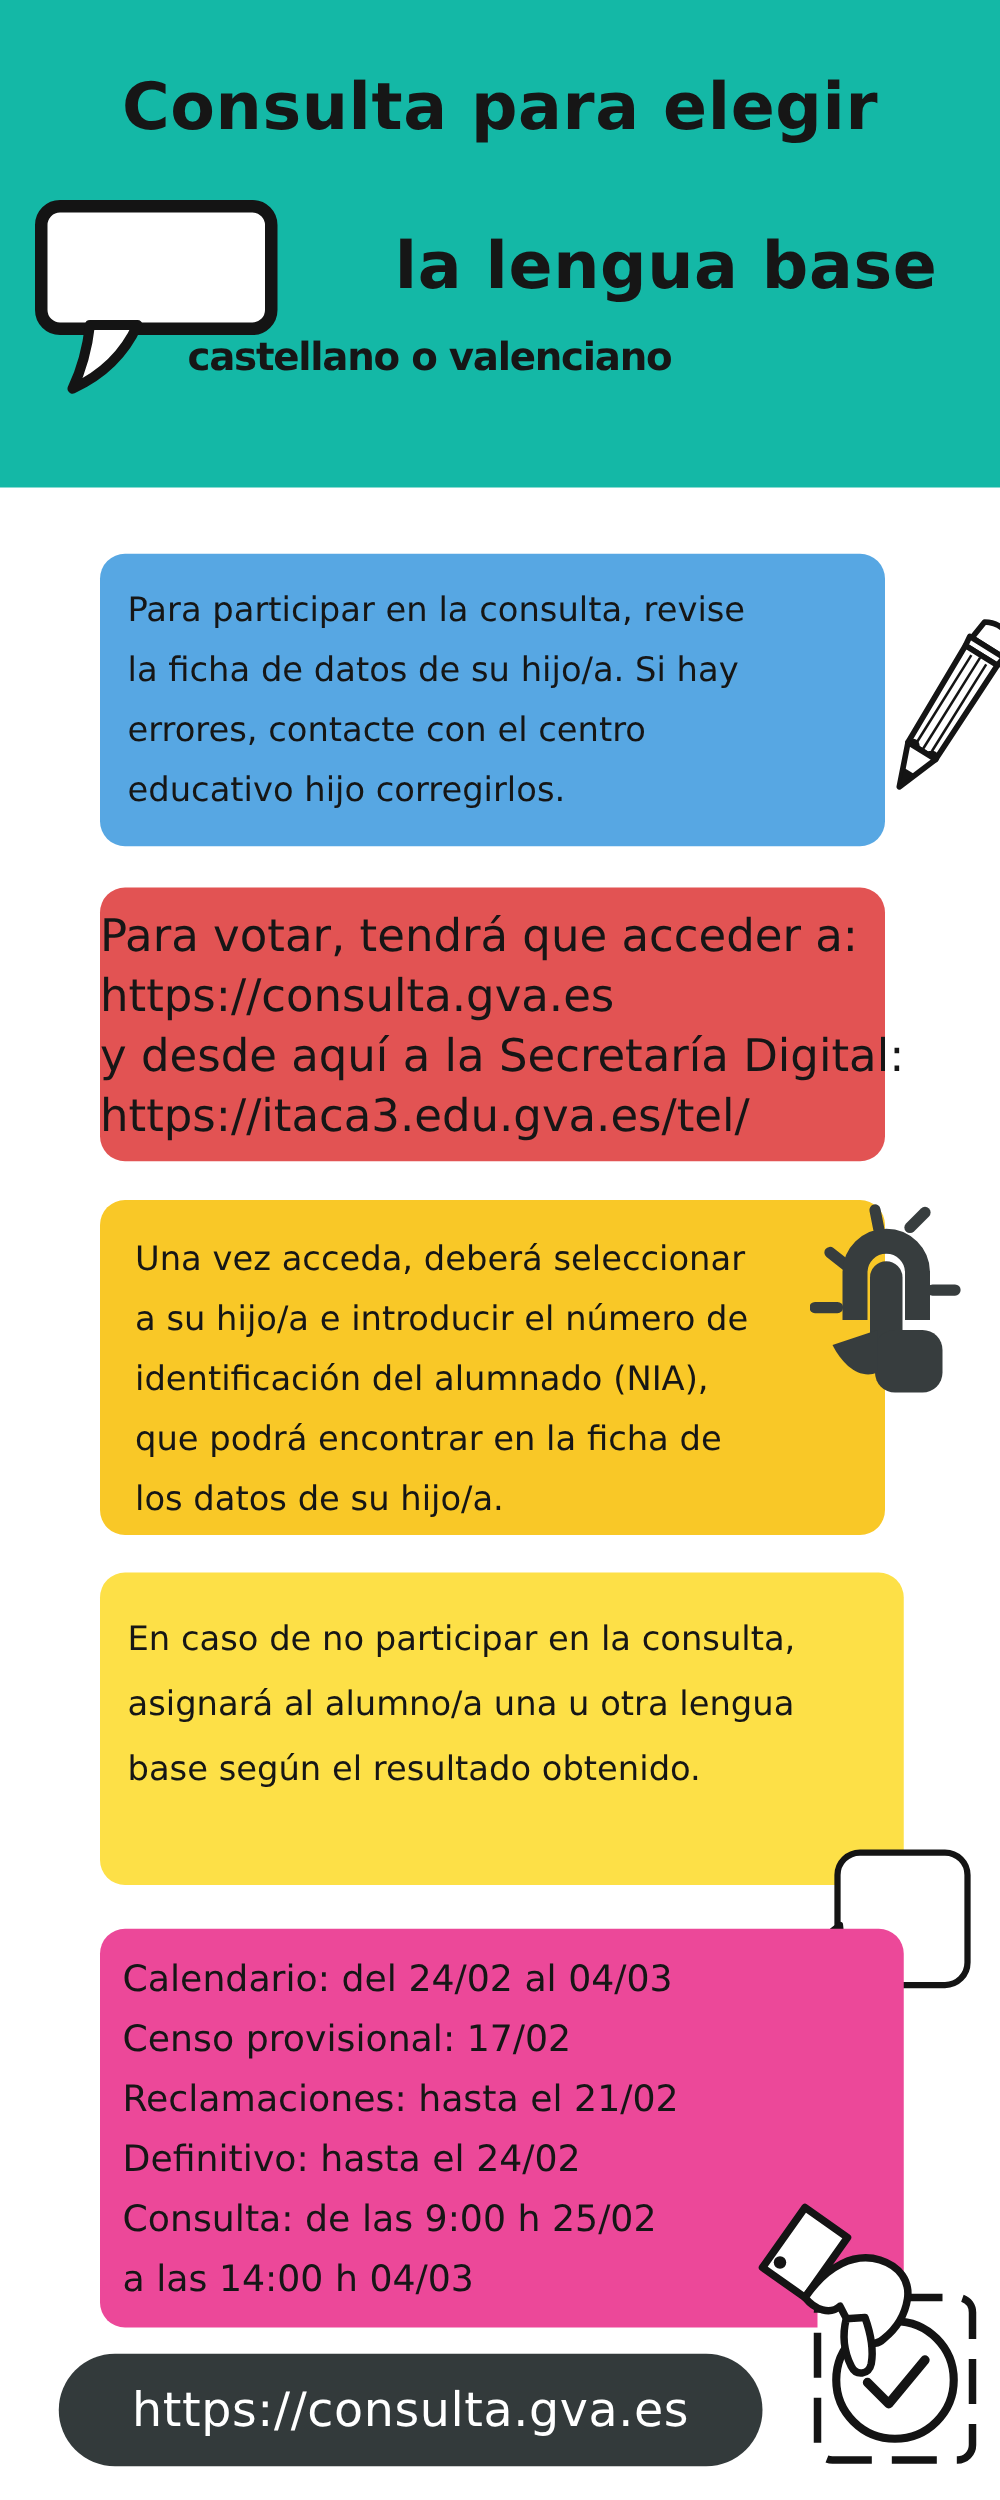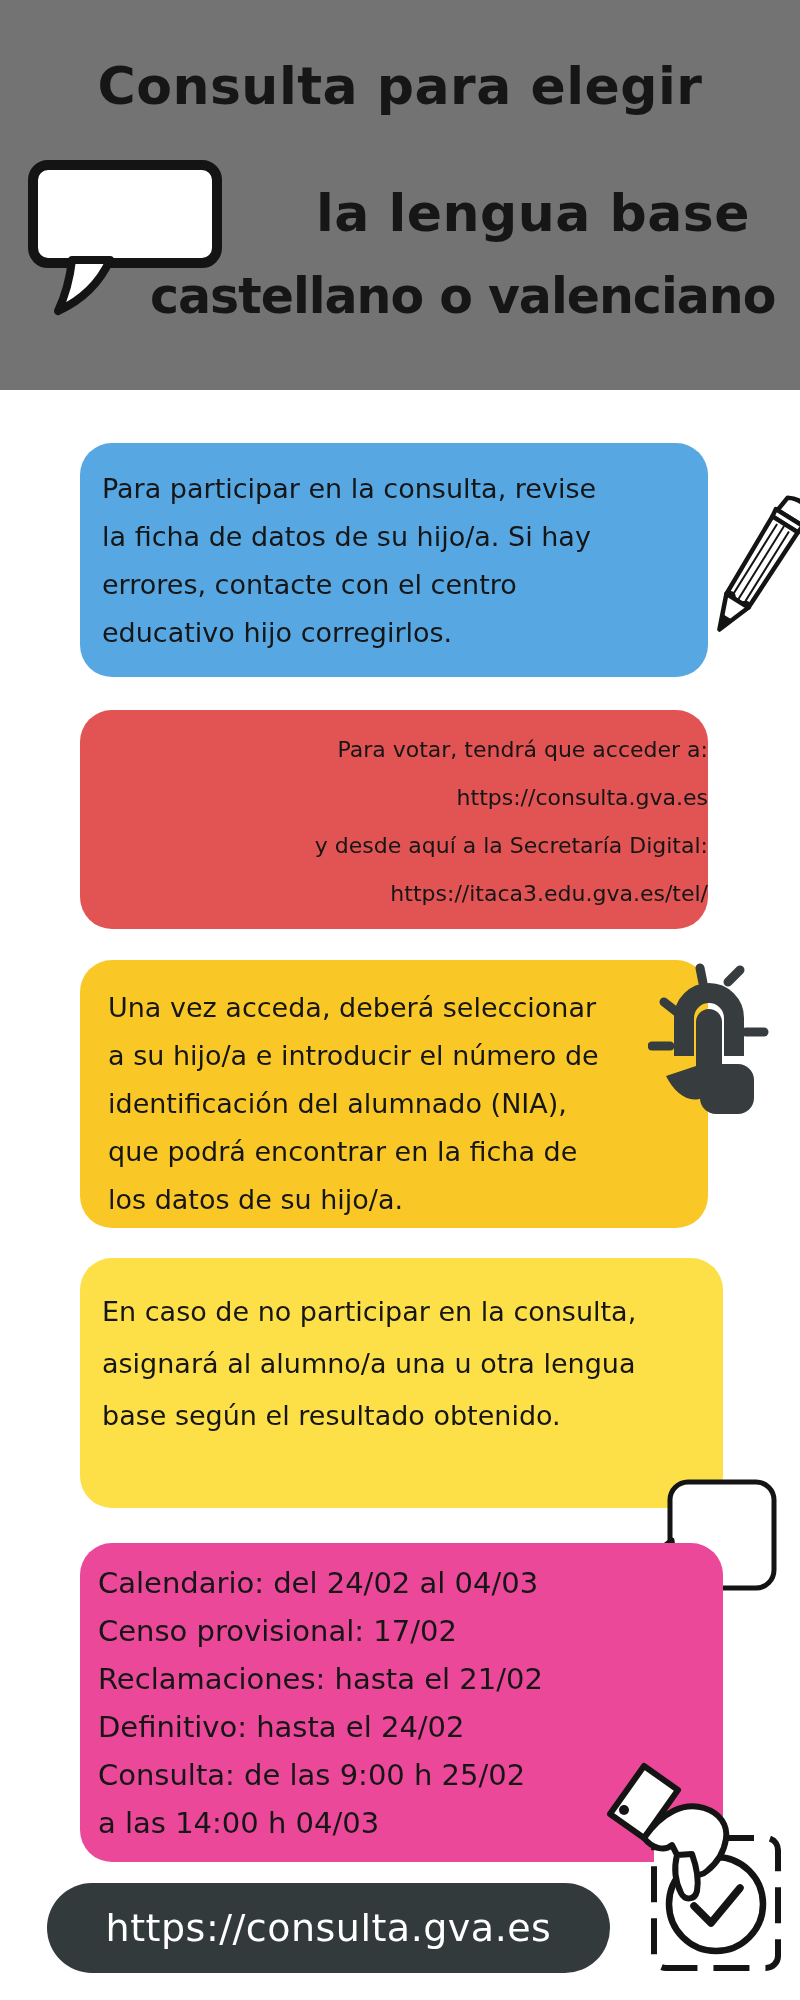--- a/index.html
+++ b/index.html
@@ -7,27 +7,27 @@
     position:relative;width:800px;height:2000px;overflow:hidden;
     background:#ffffff;font-family:"DejaVu Sans","Liberation Sans",sans-serif;color:#161616;
   }
   
   #header{position:absolute;left:0;top:0;width:800px;height:390px;}
   .title1{position:absolute;left:0;right:0;top:56px;text-align:center;
           font-size:52px;font-weight:bold;letter-spacing:.5px;white-space:nowrap;}
   .title2{position:absolute;right:50px;top:183px;font-size:52px;font-weight:bold;
           letter-spacing:.5px;white-space:nowrap;}
   .subtitle{position:absolute;left:150px;right:35px;top:268px;
-          font-size:49px;font-weight:bold;letter-spacing:-1px;white-space:nowrap;}
+          font-size:31px;font-weight:bold;letter-spacing:-1px;white-space:nowrap;}
   
-  .card{position:absolute;border-radius:32px;color:#161616;}
+  .card{position:absolute;border-radius:20px;color:#161616;}
   .ln{white-space:nowrap;font-size:27px;line-height:48px;}
   .c1{left:80px;top:443px;width:628px;height:234px;padding:22px 0 0 22px;box-sizing:border-box;}
   .c2{left:80px;top:710px;width:628px;height:219px;padding:16px 0 0 0;box-sizing:border-box;}
-  .c2 .ln{text-align:right;font-size:22px;}
+  .c2 .ln{text-align:left;font-size:36px;}
   .c3{left:80px;top:960px;width:628px;height:268px;padding:24px 0 0 22px;box-sizing:border-box;}
   .c4{left:80px;top:1258px;width:643px;height:250px;padding:28px 0 0 22px;box-sizing:border-box;}
   .c4 .ln{line-height:52px;}
   .c5{left:80px;top:1543px;width:643px;height:319px;padding:16px 0 0 18px;box-sizing:border-box;}
   .c5 .ln{font-size:29px;}
   
   .icon{position:absolute;}
   #icon-bubble{left:26px;top:158px;width:198px;height:158px;}
   #icon-pencil{left:708px;top:486px;width:96px;height:170px;}
   #icon-tap{left:648px;top:958px;width:122px;height:162px;}
@@ -36,21 +36,21 @@
   
   #url-pill{position:absolute;left:47px;top:1883px;width:563px;height:90px;border-radius:46px;
     display:flex;align-items:center;justify-content:center;cursor:pointer;}
   #url-pill span{color:#ffffff;font-size:38px;letter-spacing:.5px;white-space:nowrap;}
 </style>
 </head>
 <body>
 
 <div id="page">
 
-  <div id="header" style="background: #737373;">
+  <div id="header" style="background: #14b8a6;">
     <div class="title1">Consulta para  elegir</div>
 
     <svg id="icon-bubble" class="icon" viewBox="0 0 198 158">
       <rect x="7" y="7" width="184" height="98" rx="15" fill="#ffffff" stroke="#141414" stroke-width="10"></rect>
       <path d="M46 102 L84 102 C74 124 56 142 32 153 C40 136 44 120 46 102 Z" fill="#ffffff" stroke="#141414" stroke-width="8" stroke-linejoin="round"></path>
     </svg>
 
     <div class="title2">la lengua base</div>
     <div class="subtitle">castellano o valenciano</div>
   </div>

